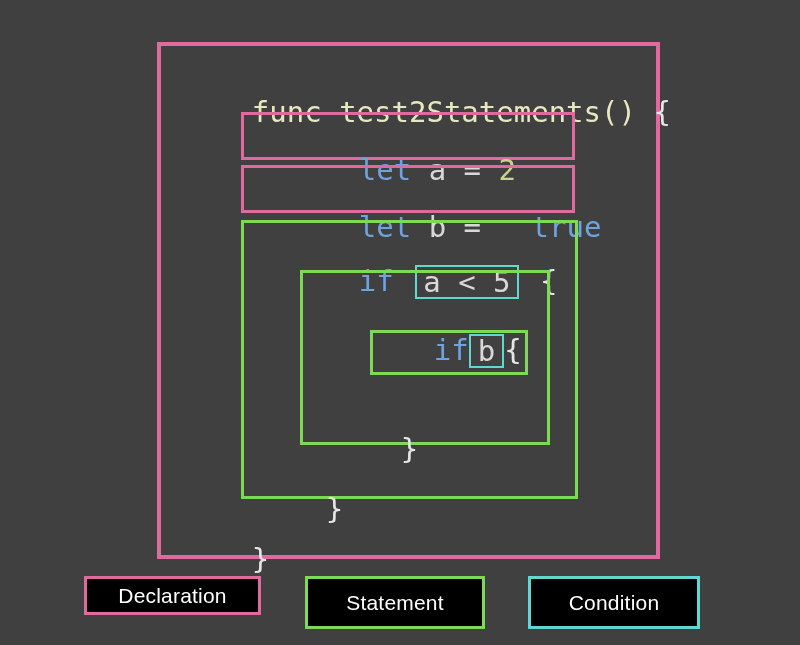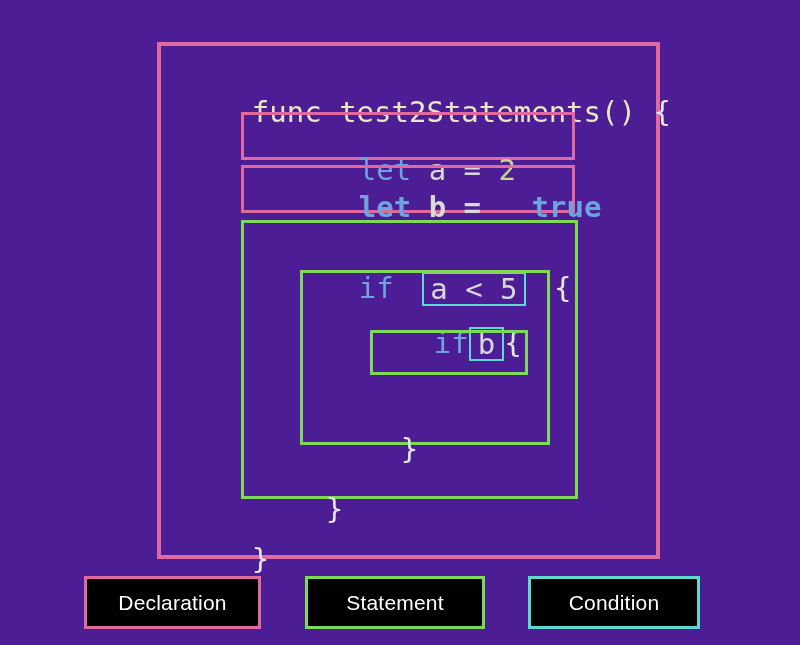--- a/index.html
+++ b/index.html
@@ -13,21 +13,21 @@
     position: relative;
     overflow: hidden;
     font-family: "DejaVu Sans Mono", monospace;
   }
 
   #stage {
     position: absolute;
     left: 0; top: 0;
     width: 800px;
     height: 645px;
-    background: #4c1d95;
+    background: #404040;
   }
 
   
   .abox {
     position: absolute;
     box-sizing: border-box;
     background: transparent;
   }
 
   
@@ -75,51 +75,51 @@
   <div class="code" style="left:182px; top:61px;">
     <span class="tok fn">func test2Statements() </span><span class="tok brace">{</span>
   </div>
 
   <div class="abox" style="left:241px; top:112px; width:334px; height:48px; border:3px solid #e0699f;"></div>
   <div class="code" style="left:256px; top:119px;">
     <span class="tok kw">let</span><span class="tok ident"> a = </span><span class="tok num">2</span>
   </div>
 
   <div class="abox" style="left:241px; top:165px; width:334px; height:48px; border:3px solid #e0699f;"></div>
-  <div class="code" style="left:256px; top:156px;font-weight:bold;">
+  <div class="code" style="left:256px; top:176px;">
     <span class="tok kw">let</span><span class="tok ident"> b = </span><span class="tok kw">true</span>
   </div>
 
   <div class="abox" style="left:241px; top:220px; width:337px; height:279px; border:3px solid #7ed957;"></div>
 
   <div class="code" style="left:256px; top:226px;">
-    <span class="tok kw">if </span><span class="tok ident" style="display:inline-block; border:2px solid #5fd8d2; padding:1px 6px; margin:11px; line-height:28px; position:relative; top:1px;">a &lt; 5</span><span class="tok brace"> {</span>
+    <span class="tok kw">if </span><span class="tok ident" style="display:inline-block; border:2px solid #5fd8d2; padding:1px 6px; margin:4px; line-height:28px; position:relative; top:1px;">a &lt; 5</span><span class="tok brace"> {</span>
   </div>
 
   <div class="abox" style="left:300px; top:270px; width:250px; height:175px; border:3px solid #7ed957;"></div>
 
-  <div class="code" style="left:331px; top:292px;">
+  <div class="code" style="left:331px; top:299px;">
     <span class="tok kw">if</span><span class="tok ident" style="display:inline-block; border:2px solid #5fd8d2; padding:1px 7px; margin:0; line-height:28px; position:relative; top:1px;">b</span><span class="tok brace">{</span>
   </div>
 
   <div class="abox" style="left:370px; top:330px; width:158px; height:45px; border:3px solid #7ed957;"></div>
 
   <div class="code" style="left:331px; top:398px;">
     <span class="tok brace">}</span>
   </div>
 
   <div class="code" style="left:256px; top:458px;">
     <span class="tok brace">}</span>
   </div>
 
   <div class="code" style="left:182px; top:508px;">
     <span class="tok brace">}</span>
   </div>
 
-  <div class="legend-box" style="left:84px; top:576px; width:177px; height:53px; border-color:#e0699f;">
+  <div class="legend-box" style="left:84px; top:576px; width:177px; height:39px; border-color:#e0699f;">
     <span class="legend-label">Declaration</span>
   </div>
 
   <div class="legend-box" style="left:305px; top:576px; width:180px; height:53px; border-color:#7ed957;text-decoration:underline;">
     <span class="legend-label">Statement</span>
   </div>
 
   <div class="legend-box" style="left:528px; top:576px; width:172px; height:53px; border-color:#5fd8d2;">
     <span class="legend-label">Condition</span>
   </div>

